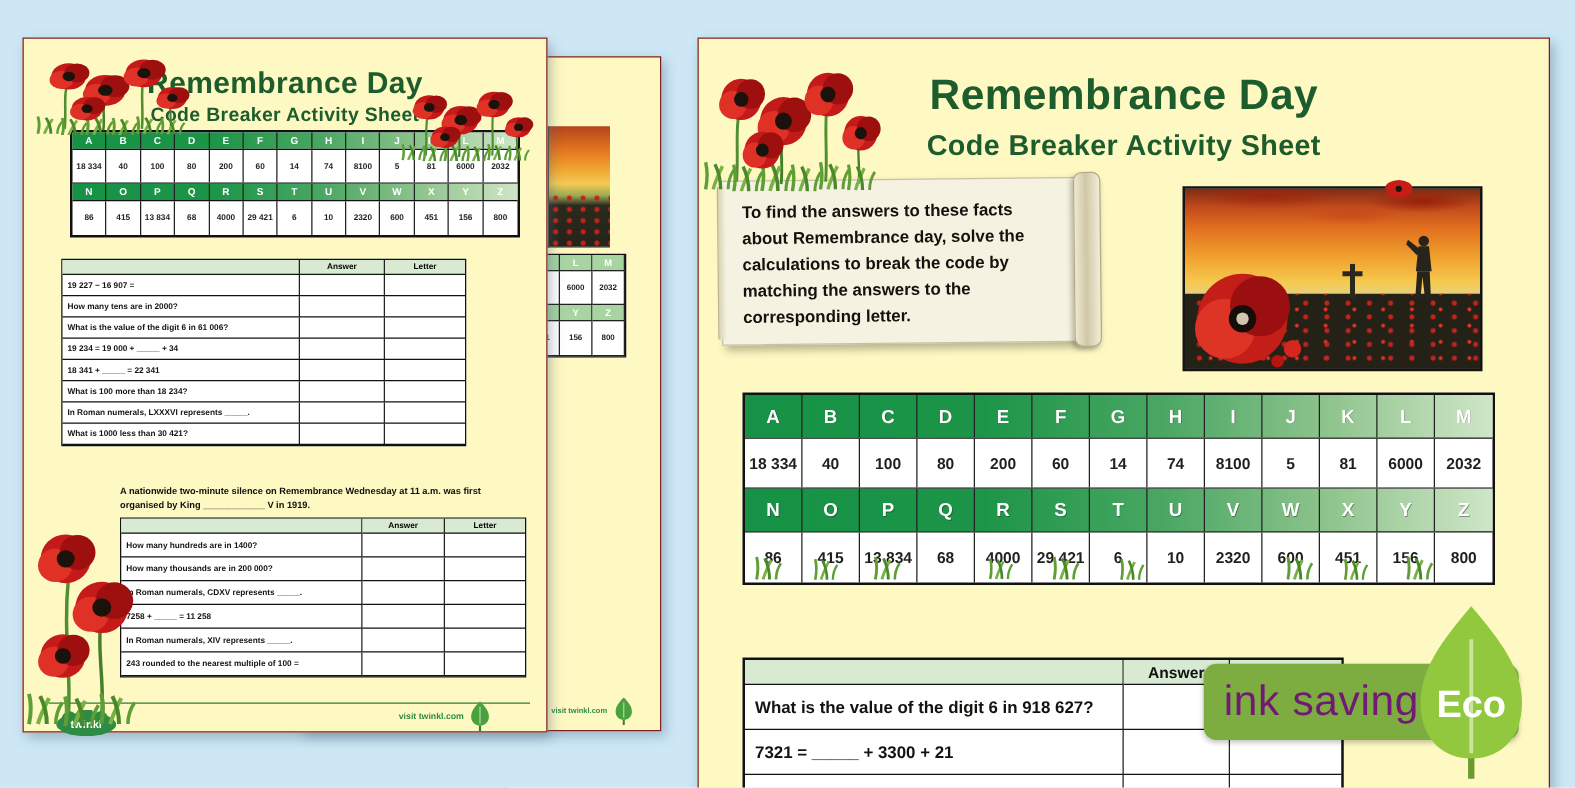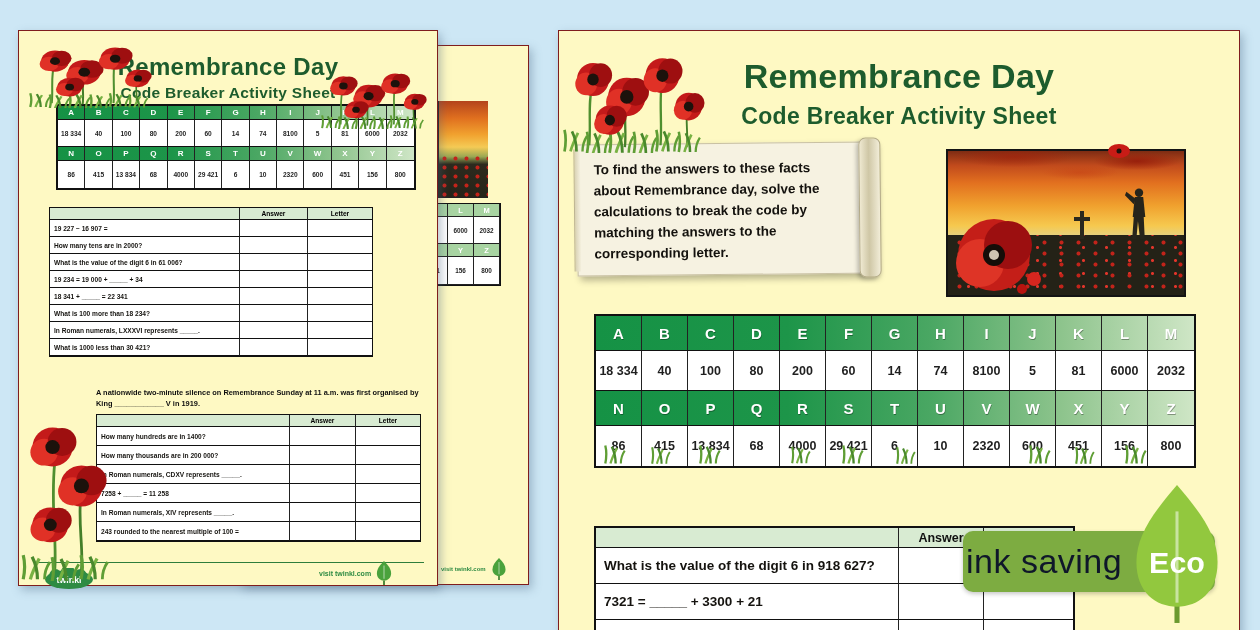--- a/index.html
+++ b/index.html
@@ -66,21 +66,21 @@
 .bh-img{left:197px;top:55px;width:50px;height:97px;border-left:1px solid #222;border-bottom:1px solid #222;background:linear-gradient(180deg,#b4441c 0%,#e0701f 18%,#f1a22f 35%,#f4ca55 48%,#9aa853 58%,#2c2a1e 66%,#262419 100%)}
 .bh-img:after{content:"";position:absolute;inset:55% 0 0 0;background-image:radial-gradient(circle,#c3231a 1.6px,transparent 2.4px);background-size:11px 9px}
 .bh-table{left:180px;top:157px;display:grid;grid-template-columns:repeat(3,26px);grid-template-rows:13px 27px 13px 28px;border:1.4px solid #111;background:#fff}
 .bh-cell{border-right:.9px solid #222;border-bottom:.9px solid #222;display:flex;align-items:center;justify-content:center;white-space:nowrap}
 .bh-cell.lt{background:#a8d4a2;font-size:7.5px;font-weight:bold;color:#fff}
 .bh-cell.vl{font-size:6.4px;font-weight:bold;color:#1f1f1f}
 .bh-footer{left:200px;top:512px;display:flex;align-items:center;gap:4px}
 .bh-footer .tw-link{font-size:6px}
 
 .badge-rect{position:absolute;left:963px;top:531px;width:252px;height:61px;background:#7dac41;border-radius:10px;z-index:6;box-shadow:0 2px 4px rgba(0,0,0,.22);display:flex;align-items:center}
-.badge-label{color:#0f172a;font-size:34px;font-weight:500;padding-left:3px;letter-spacing:.5px}
+.badge-label{color:#701a75;font-size:34px;font-weight:500;padding-left:16px;letter-spacing:.5px}
 .badge-leaf{position:absolute;left:1134px;top:483px;z-index:7}
 </style>
 </head>
 <body>
 
 <svg width="0" height="0" style="position:absolute" aria-hidden="true">
 <defs>
   <g id="poppy">
     <circle r="9.5" fill="#c41a1a"></circle>
     <circle cx="-4" cy="2.5" r="6.5" fill="#e03126"></circle>
@@ -271,21 +271,21 @@
         <div class="lq-cell">In Roman numerals, LXXXVI represents _____.</div>
         <div class="lq-cell"></div>
         <div class="lq-cell last"></div>
       </div><div class="each">
         <div class="lq-cell">What is 1000 less than 30 421?</div>
         <div class="lq-cell"></div>
         <div class="lq-cell last"></div>
       </div></div>
   </div>
 
-  <p class="abs lp-intro" style="left:77px;top:356px;width:325px">A nationwide two-minute silence on Remembrance Sunday at 11 a.m. was first organised by King ____________ V in 1919.</p>
+  <p class="abs lp-intro" style="left:77px;top:356px;width:325px">A nationwide two-minute silence on Remembrance Wednesday at 11 a.m. was first organised by King ____________ V in 1919.</p>
 
   <div class="lq-table lq-t2">
     <div class="lq-hcell"></div>
     <div class="lq-hcell">Answer</div>
     <div class="lq-hcell last">Letter</div>
     <div class="each">
       
     <div class="each">
         <div class="lq-cell">How many hundreds are in 1400?</div>
         <div class="lq-cell"></div>

